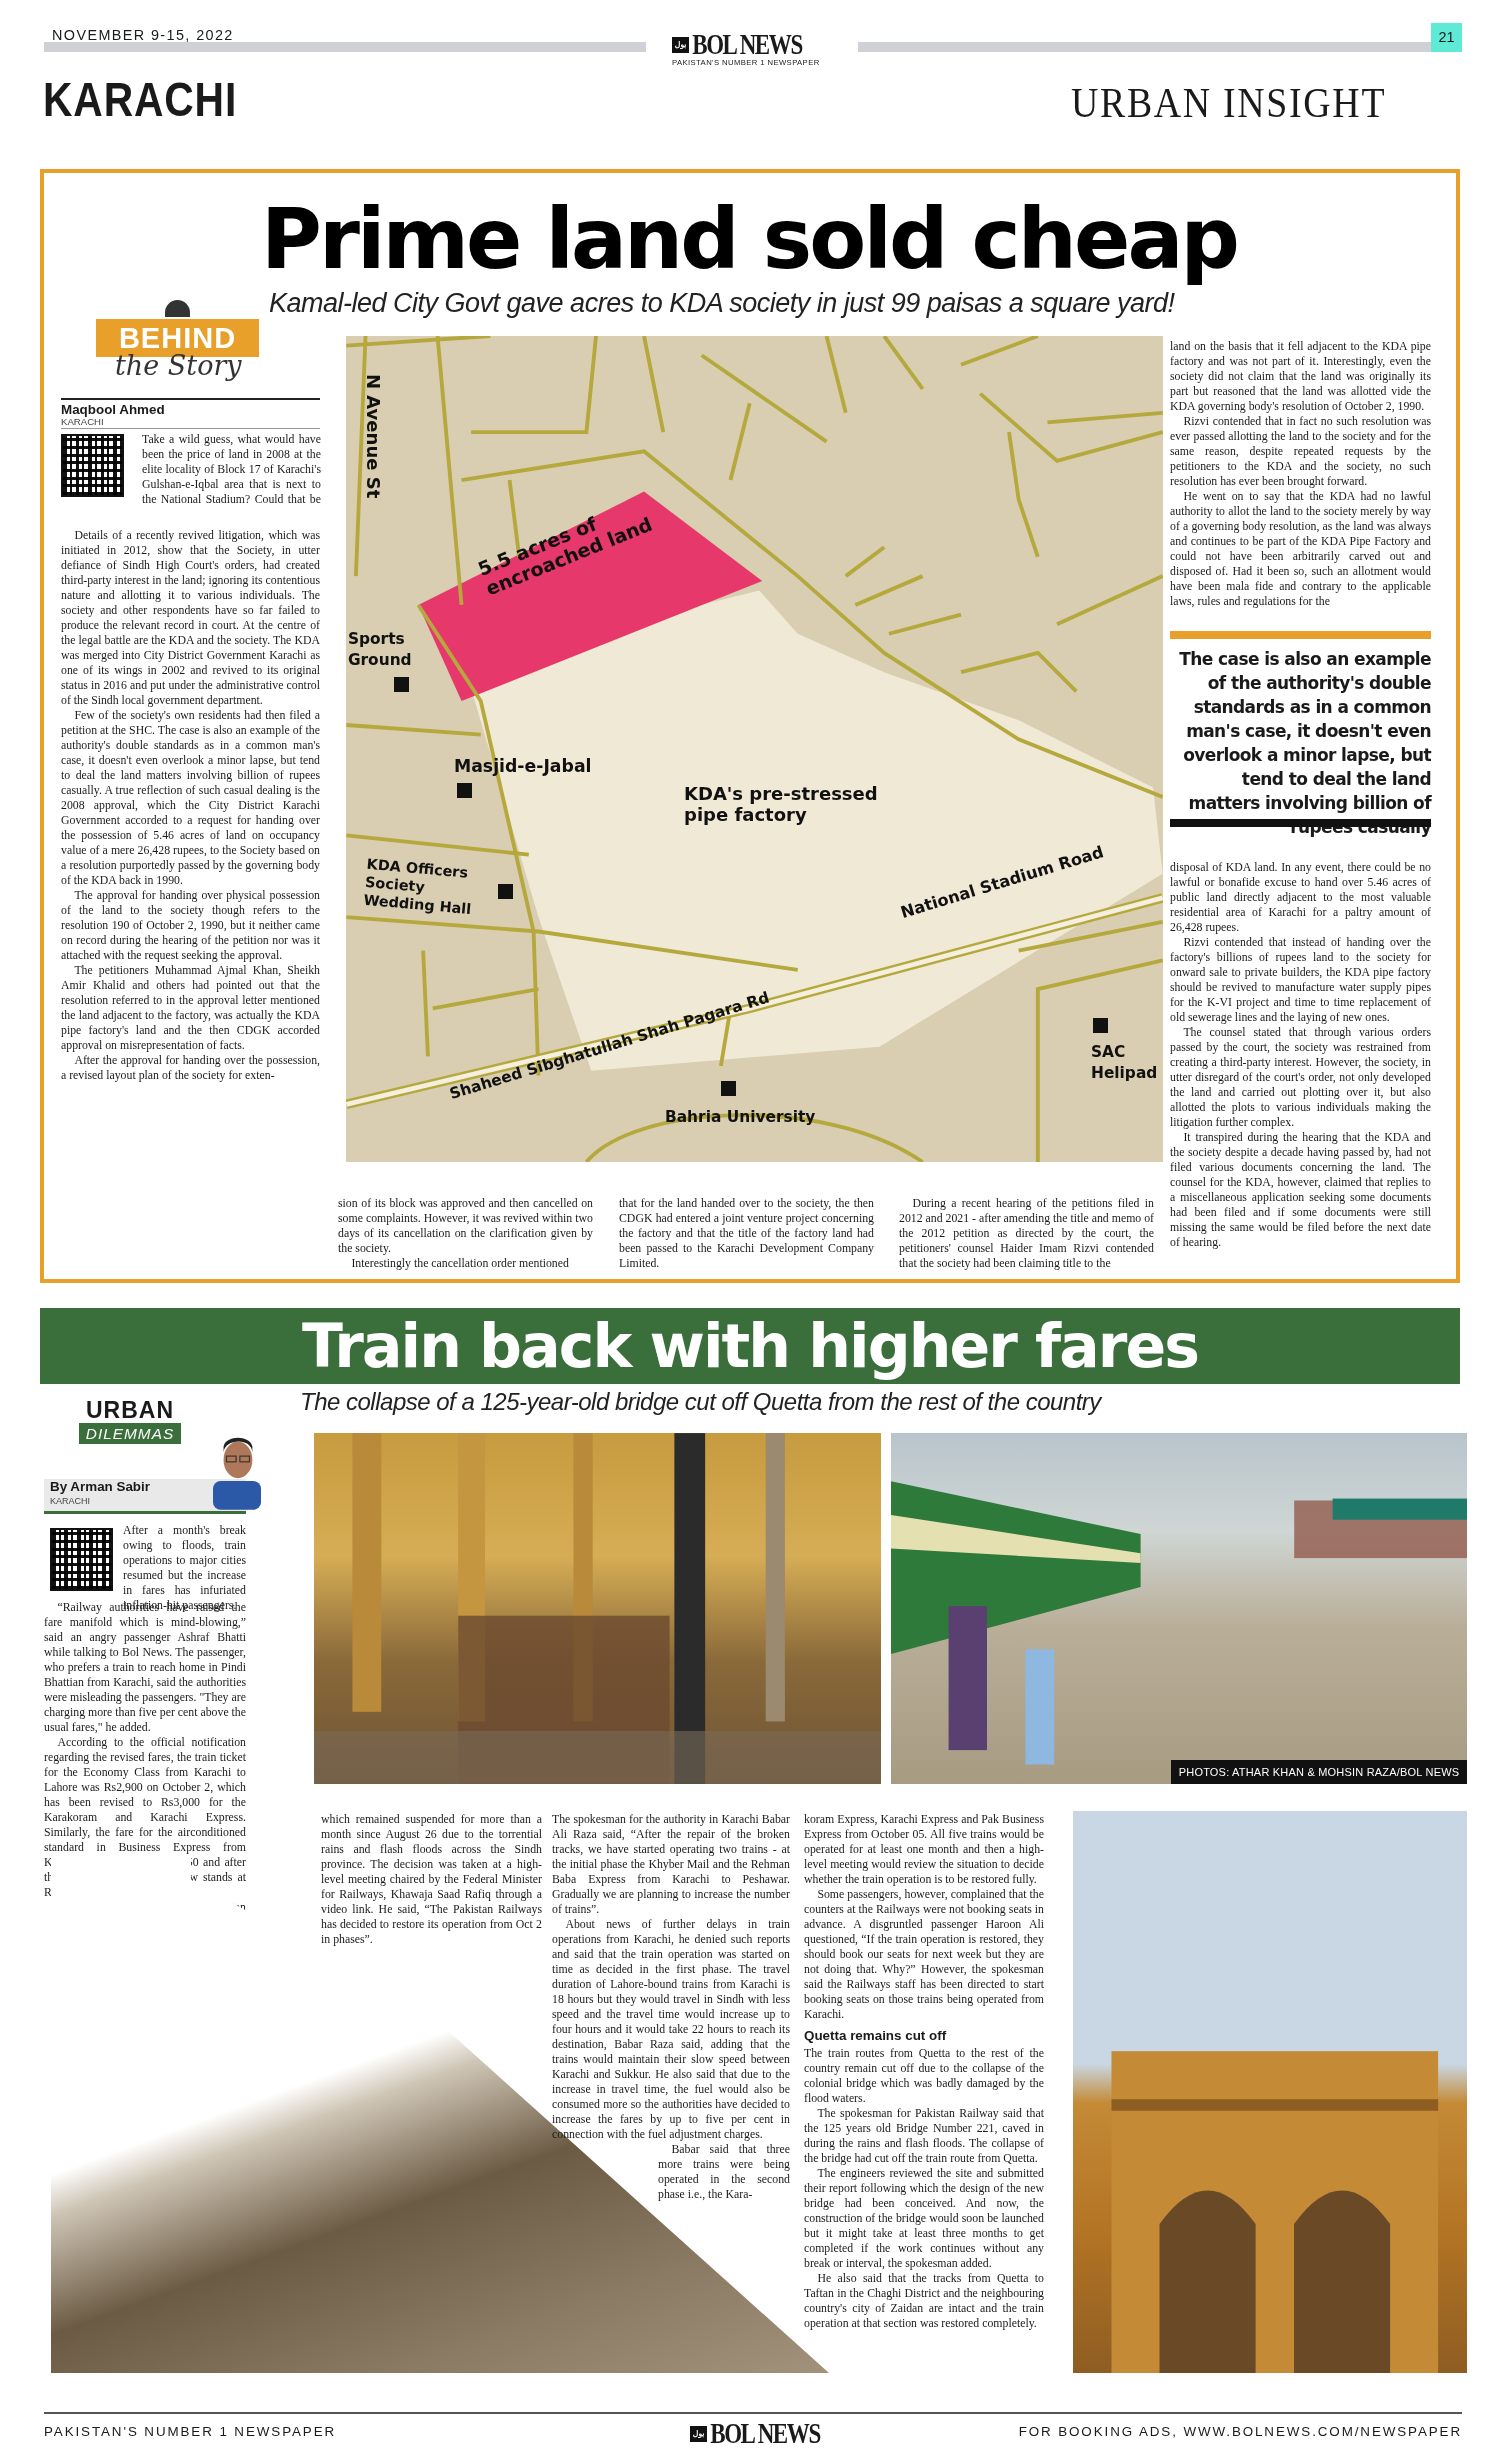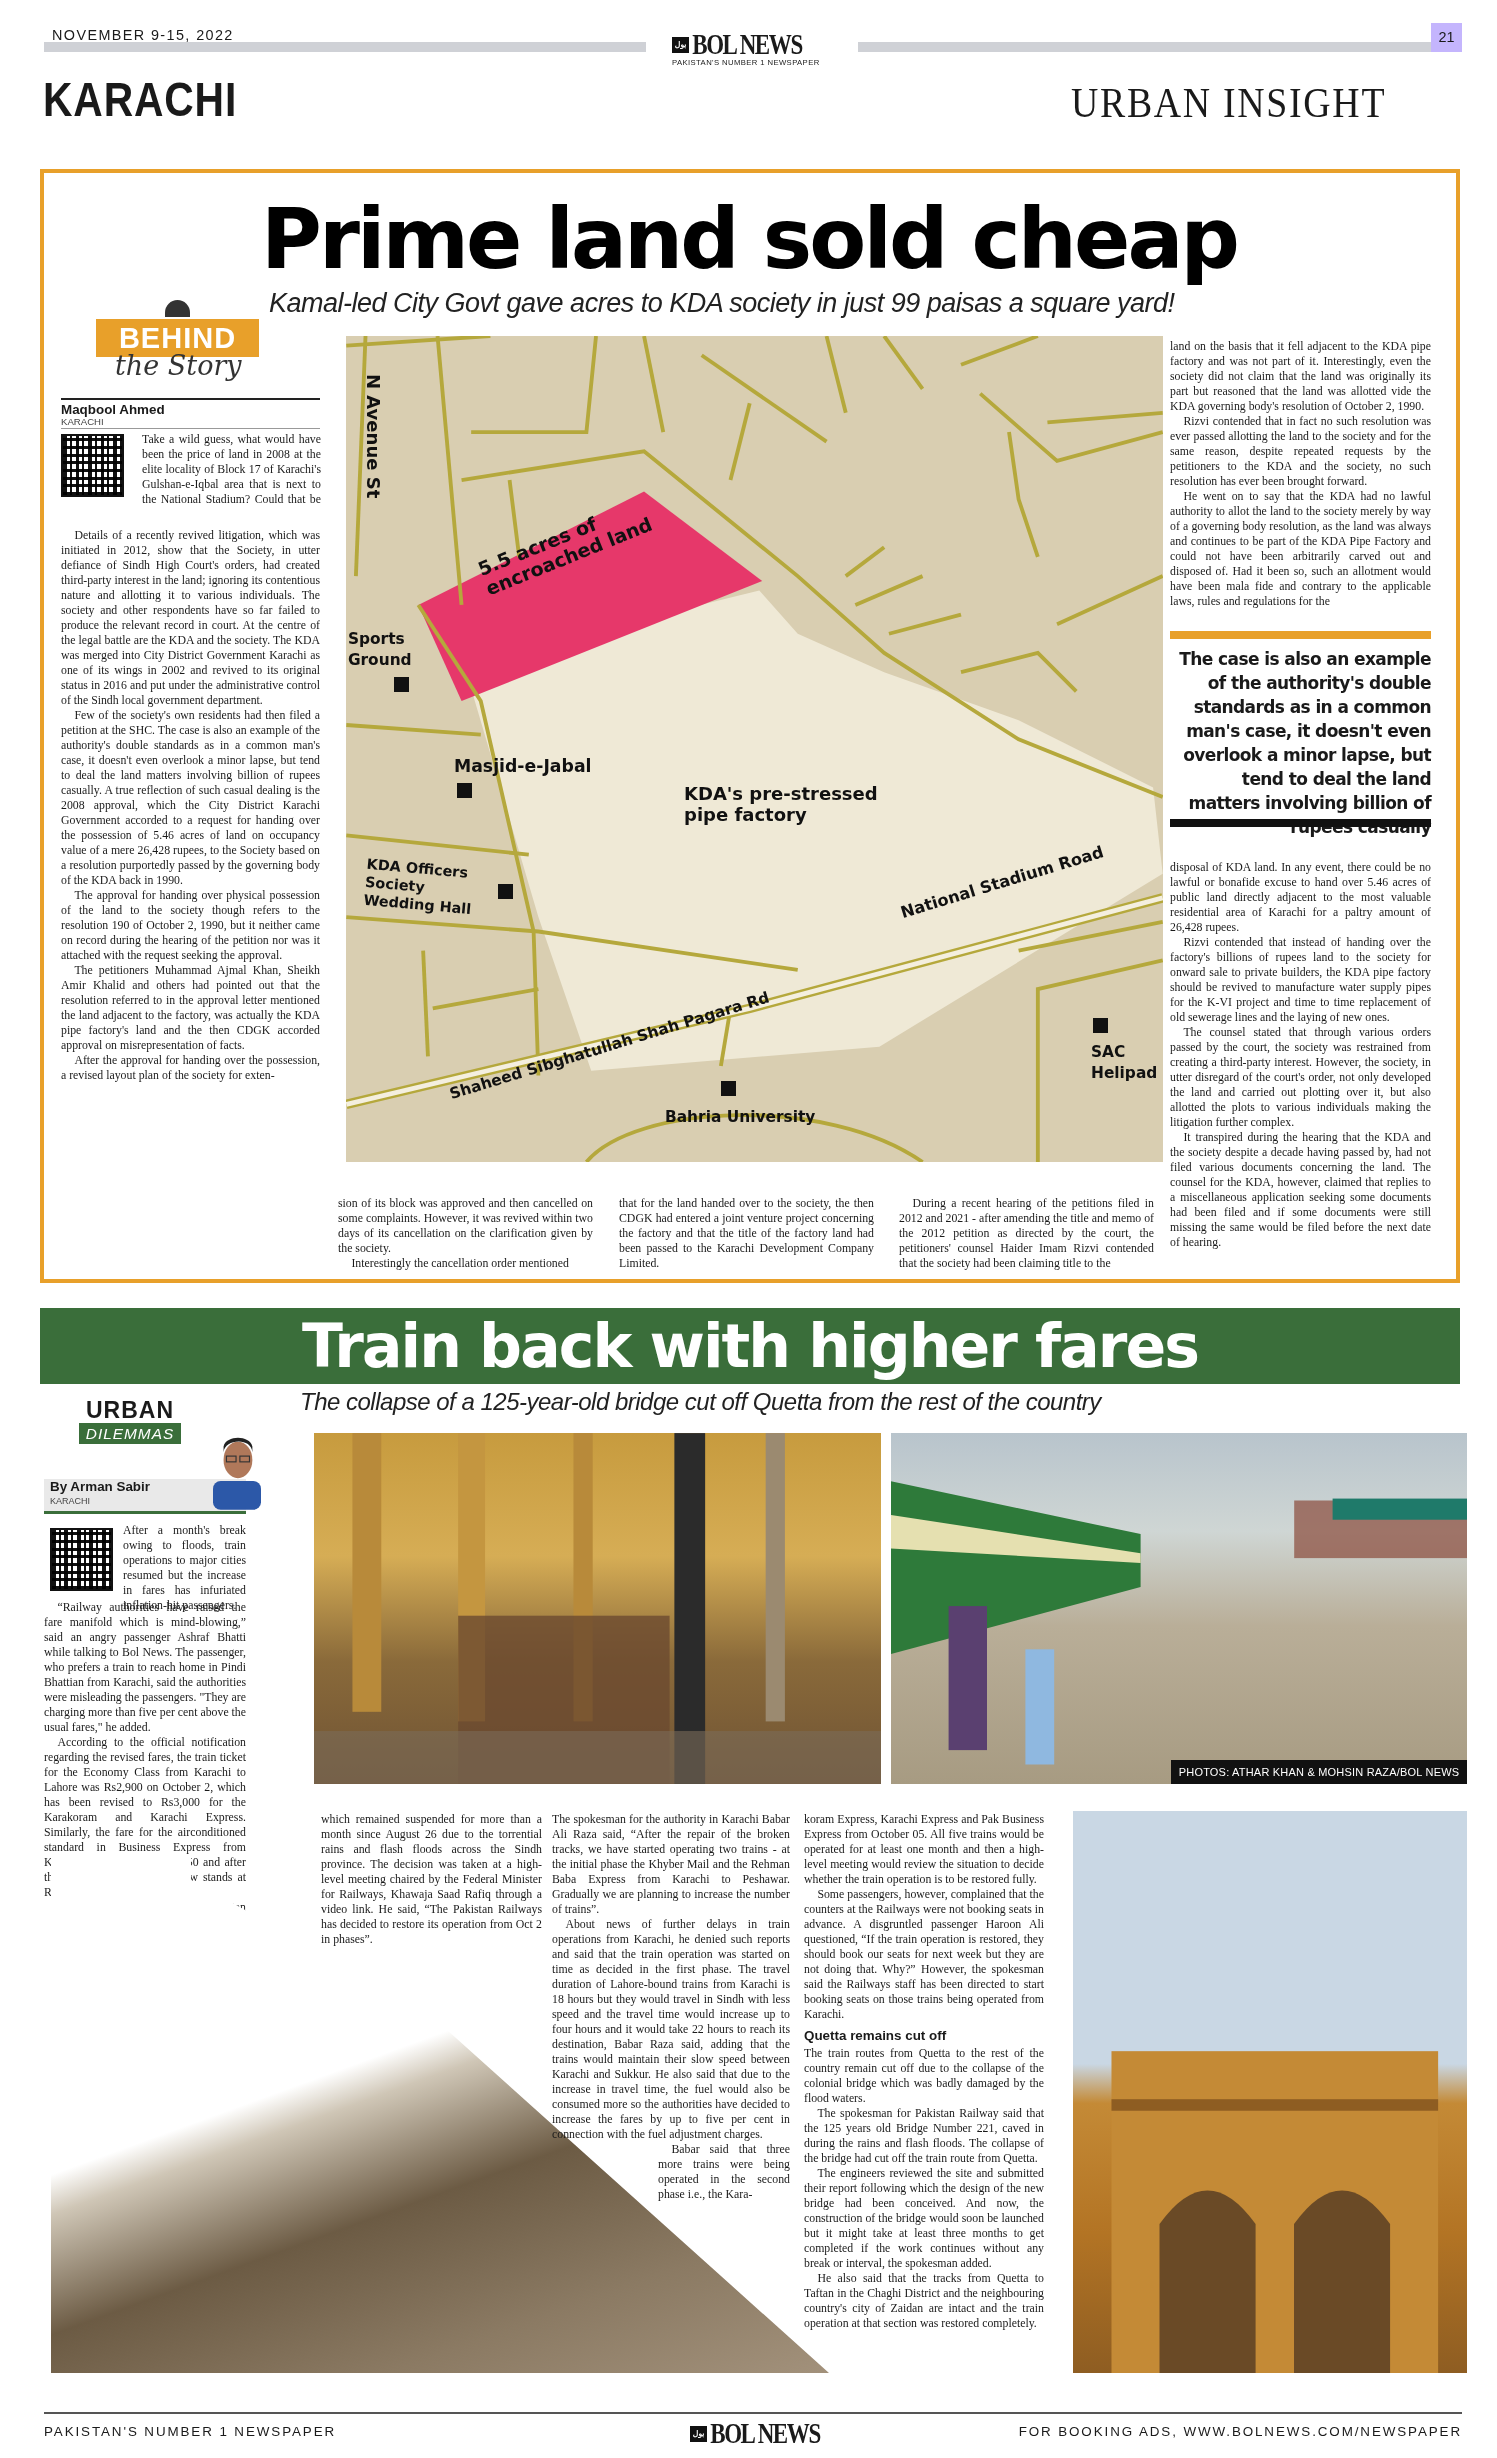--- a/index.html
+++ b/index.html
@@ -6,21 +6,21 @@
   html, body { width: 1498px; height: 2458px; background: #ffffff; overflow: hidden; }
   body { position: relative; font-family: "Liberation Serif", serif; color: #1a1a1a; }
 
   .abs { position: absolute; }
   .sans { font-family: "Liberation Sans", sans-serif; }
 
   
   .hdr-date { left: 52px; top: 27px; font-size: 14.4px; letter-spacing: 1.4px; }
   .hdr-bar-l { left: 44px; top: 42px; width: 602px; height: 9.6px; background: #cfd1d6; }
   .hdr-bar-r { left: 858px; top: 42px; width: 574px; height: 9.6px; background: #cfd1d6; }
-  .hdr-pagebox { left: 1431px; top: 23px; width: 31px; height: 29px; background: #c4b5fd; font-size: 14.4px; text-align: center; line-height: 29px; }
+  .hdr-pagebox { left: 1431px; top: 23px; width: 31px; height: 29px; background: #5eead4; font-size: 14.4px; text-align: center; line-height: 29px; }
   .logo { display: flex; align-items: center; gap: 2.9px; }
   .logo-mark { width: 17.3px; height: 15.4px; background: #111; color: #fff; font-size: 7.7px; line-height: 15.4px; text-align: center; font-family: Liberation Serif, serif; font-weight: bold; }
   .logo-text { font-family: "Liberation Serif", serif; font-size: 23px; font-weight: bold; letter-spacing: -1.4px; transform: scaleY(1.25); }
   .hdr-logo { left: 672px; top: 32px; }
   .hdr-logo-sub { left: 672px; top: 58px; font-size: 7.7px; letter-spacing: 0.4px; font-family: "Liberation Sans", sans-serif; }
   .karachi { left: 43px; top: 71px; font-family: "Liberation Sans", sans-serif; font-weight: bold; font-size: 48px; letter-spacing: 1px; transform: scaleX(0.85); transform-origin: left; line-height: 58px; }
   .urban-insight { left: 1071px; top: 79px; font-family: "Liberation Serif", serif; font-size: 42px; letter-spacing: 1.9px; line-height: 48px; transform: scaleX(0.9); transform-origin: left; }
 
   
   .frame1 { left: 40px; top: 169px; width: 1420px; height: 1114px; border: 4.8px solid #e8a02a; }

